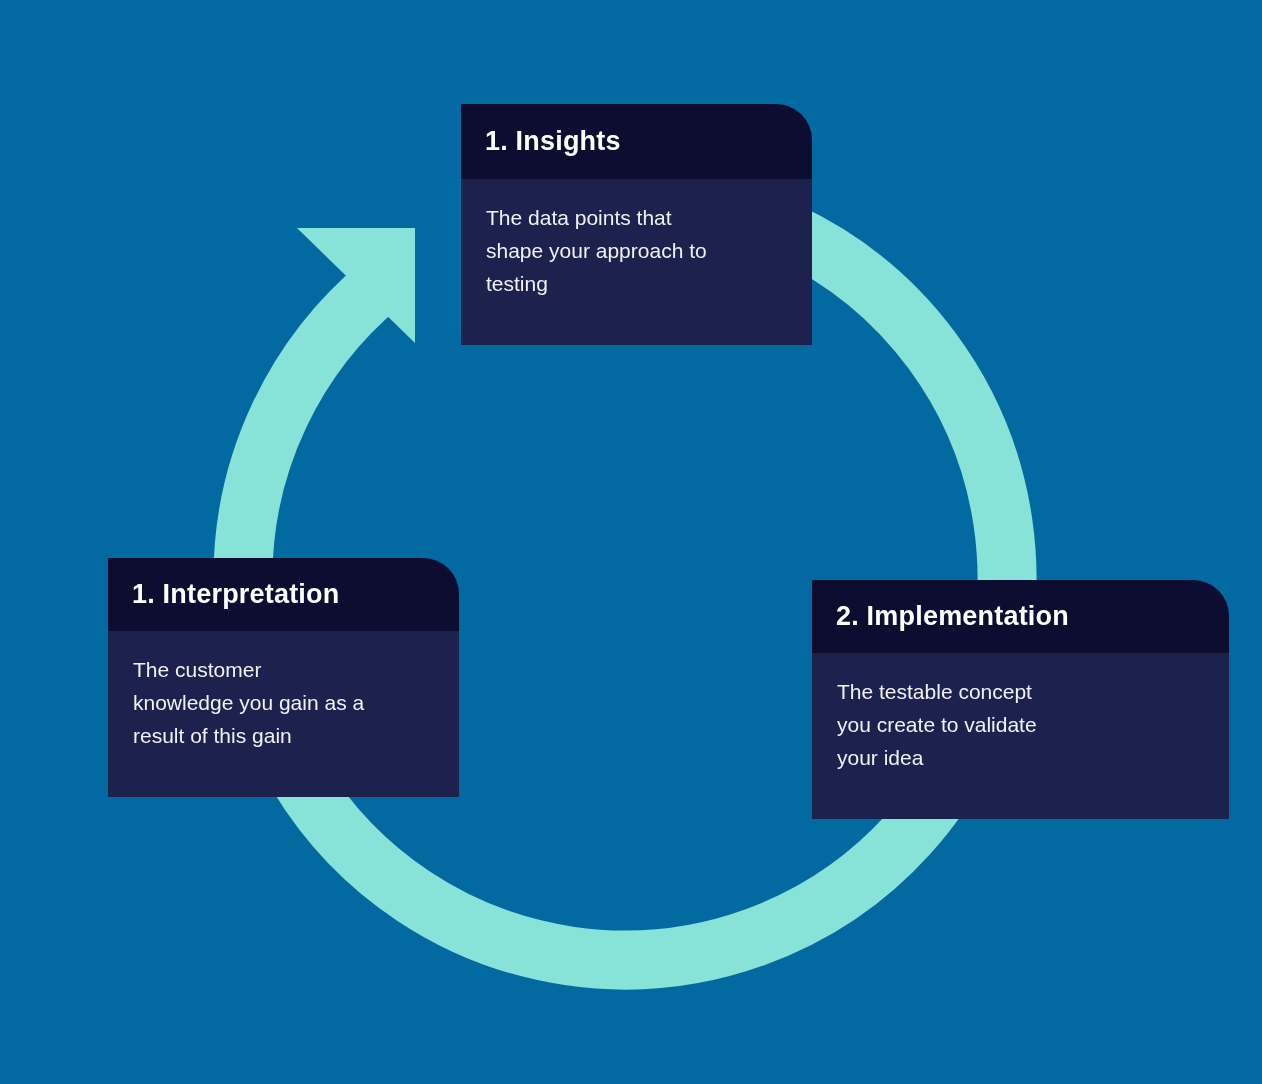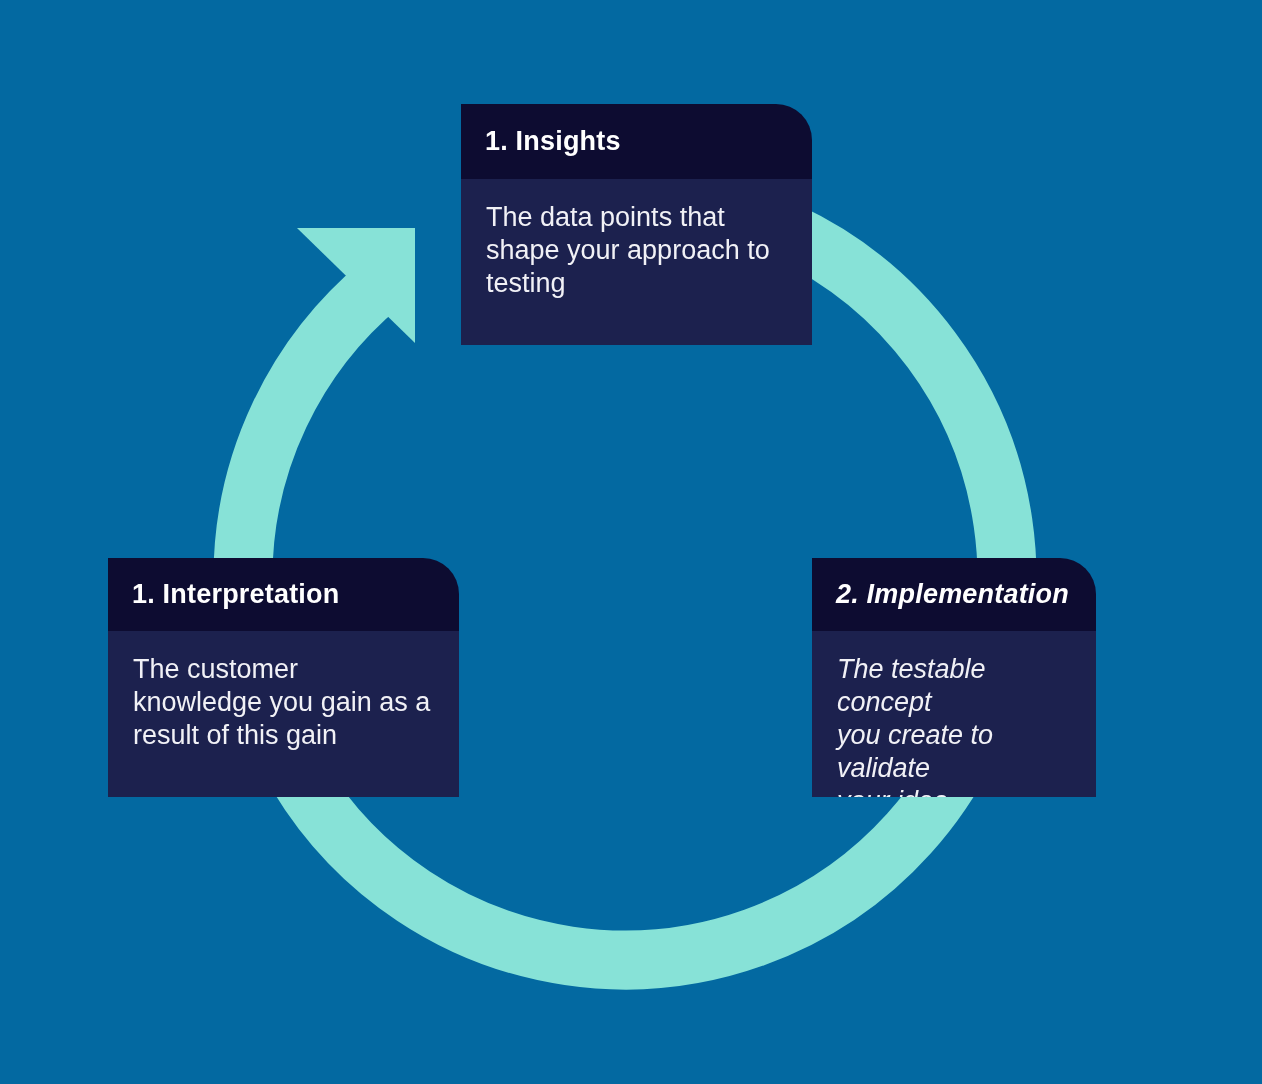--- a/index.html
+++ b/index.html
@@ -34,30 +34,30 @@
     align-items: center;
     padding: 0 0 0 24px;
     color: #FFFFFF;
     font-size: 27px;
     font-weight: 700;
     letter-spacing: 0.2px;
   }
   .step-card .step-body {
     background: #1C214E;
     color: #F1F1F6;
-    font-size: 27px;
+    font-size: 21px;
     font-weight: 400;
     line-height: 33px;
     padding: 22px 24px 0 25px;
     white-space: pre-line;
     height: 100%;
   }
   .card-1 { left: 461px; top: 104px; width: 351px; height: 241px; }
   .card-1 .step-header { height: 75px; }
-  .card-2 { left: 812px; top: 558px; width: 284px; height: 239px; font-style: italic; }
+  .card-2 { left: 812px; top: 580px; width: 417px; height: 239px; }
   .card-2 .step-header { height: 73px; }
   .card-3 { left: 108px; top: 558px; width: 351px; height: 239px; }
   .card-3 .step-header { height: 73px; }
 </style>
 </head>
 <body>
 
 <div class="canvas">
 
   <svg class="cycle-svg" width="1262" height="1084" viewBox="0 0 1262 1084">

